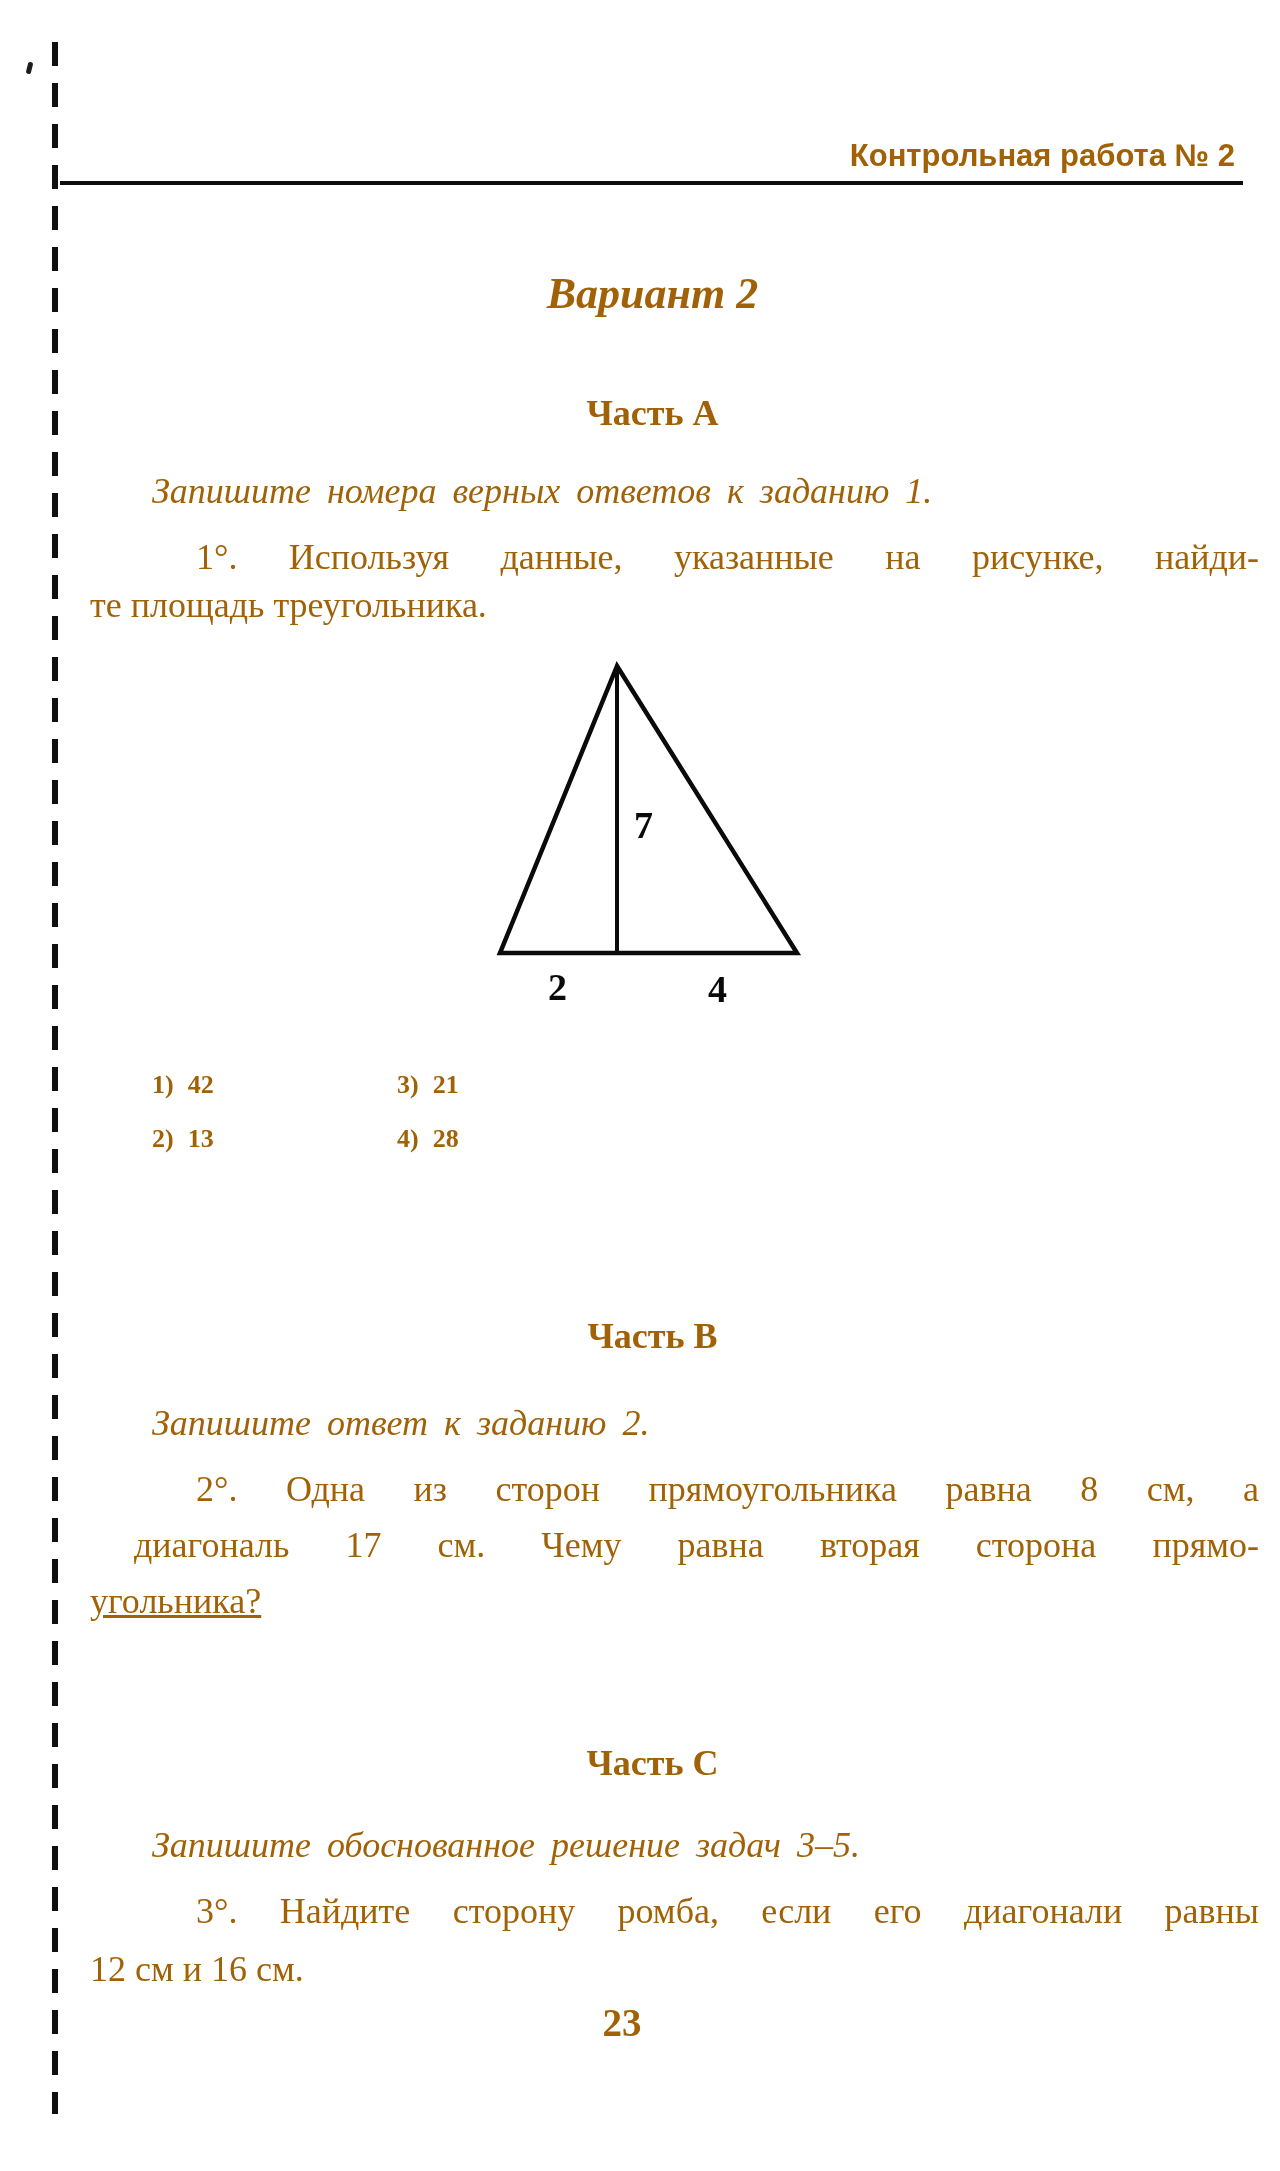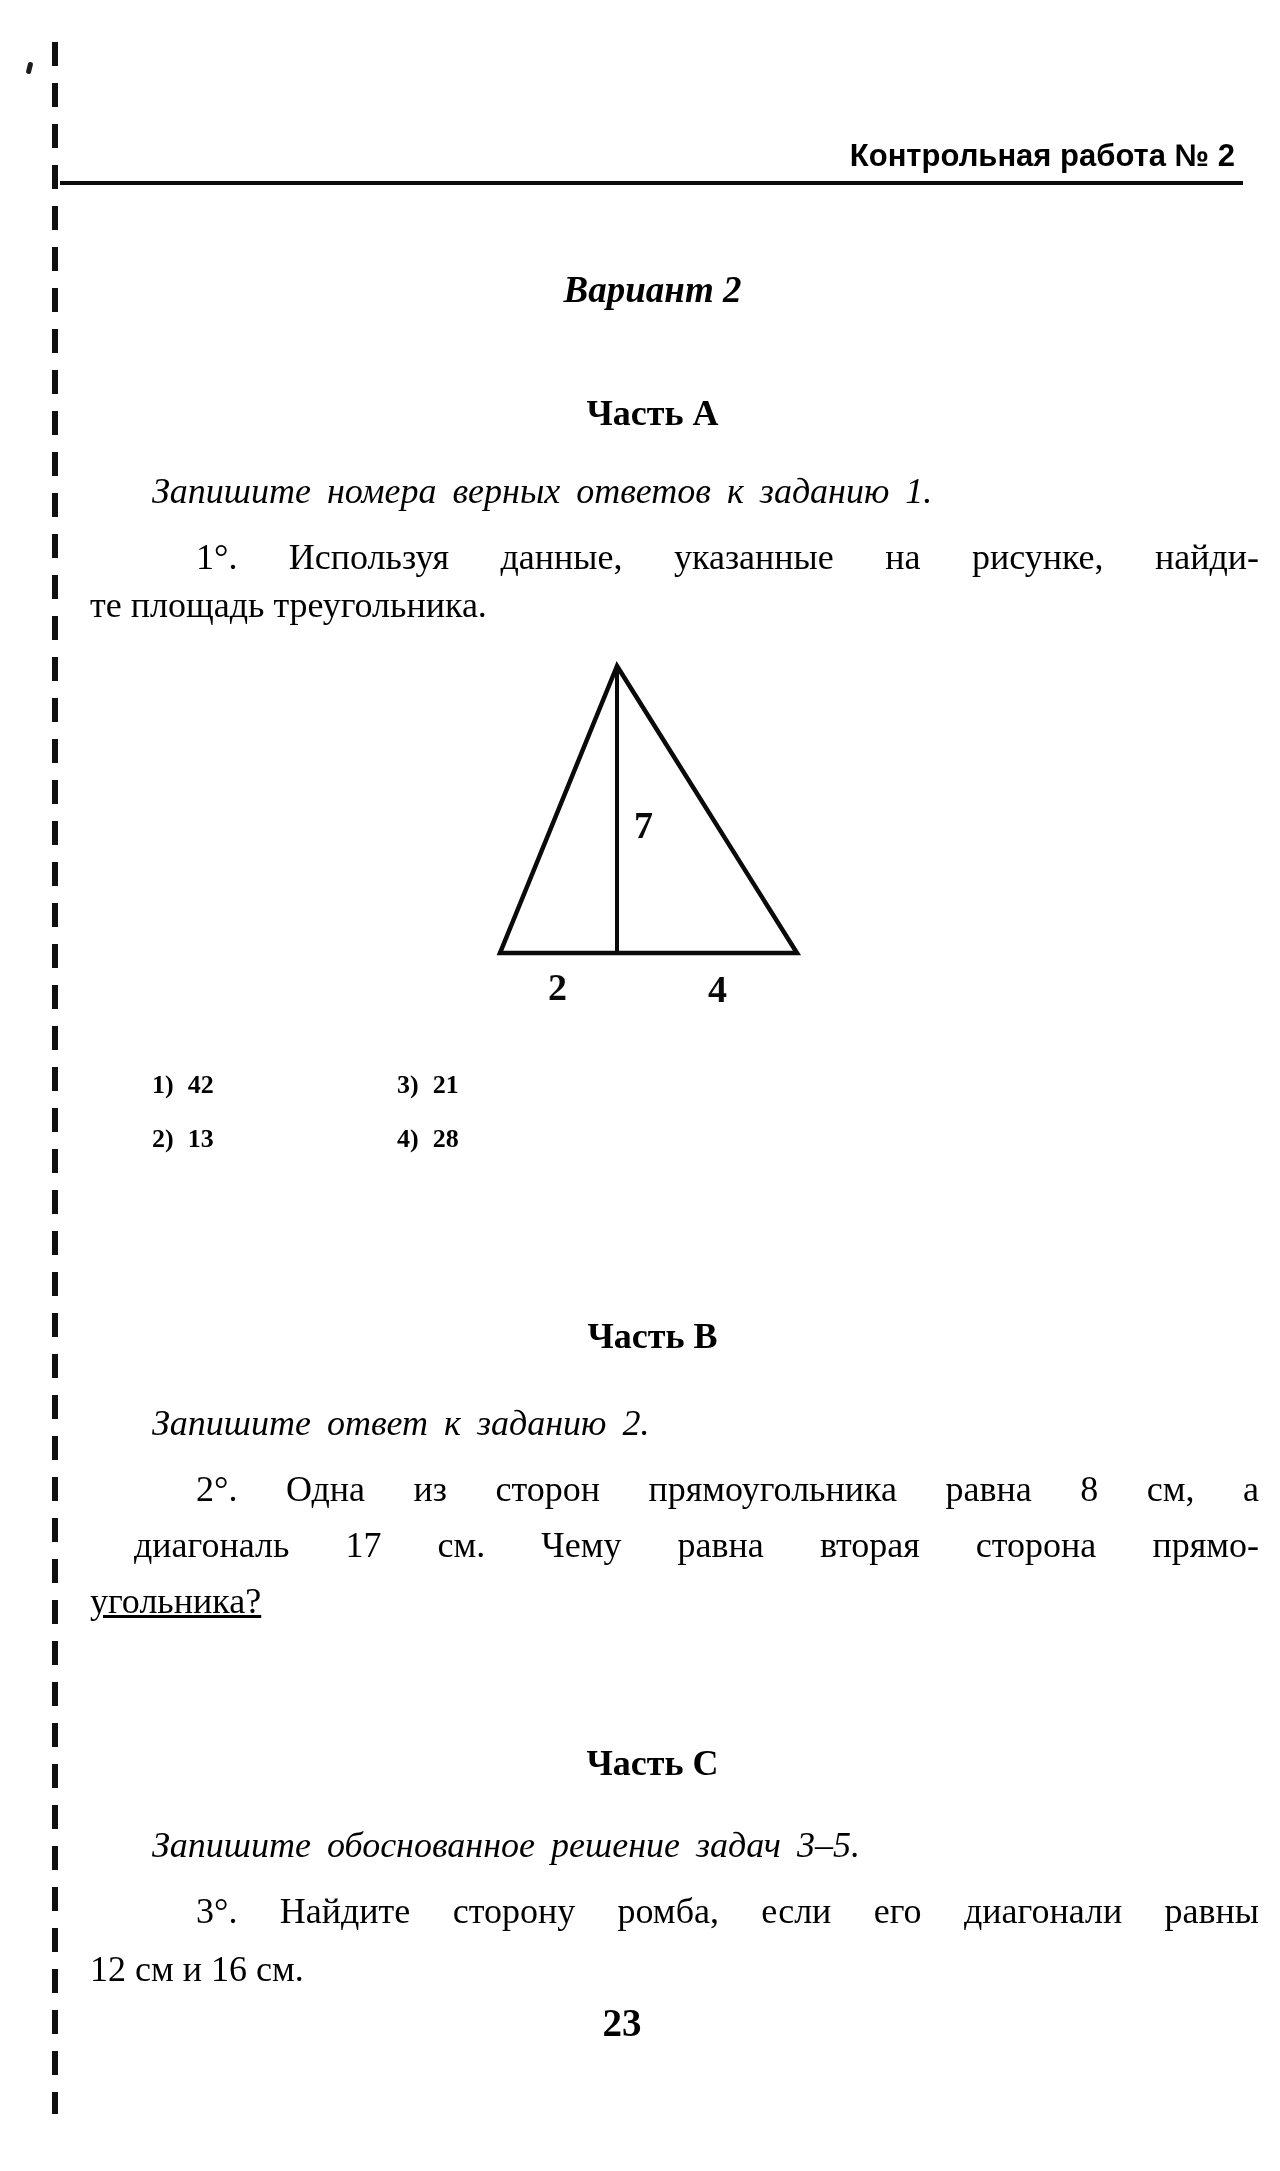--- a/index.html
+++ b/index.html
@@ -1,20 +1,20 @@
 <!DOCTYPE html>
 <html><head>
 <meta charset="utf-8">
 <style>
   html,body{margin:0;padding:0;background:#e8e8e8;}
   .page{
     position:relative;
     width:1280px;height:2171px;
     background:#ffffff;
-    color:#000000;
+    color:#a16207;
     font-family:"Liberation Serif", serif;
     overflow:hidden;
     margin:0 auto;
   }
   .abs{position:absolute;line-height:1.18;}
   
   .binding{
     position:absolute;left:52px;top:42px;width:6px;height:2072px;
     background:repeating-linear-gradient(to bottom,#101010 0 24px,transparent 24px 41px);
   }
@@ -28,21 +28,21 @@
     font-family:"Liberation Sans", sans-serif;
     font-weight:bold;font-size:31px;
   }
   .rule{
     position:absolute;left:60px;top:181px;width:1183px;height:4px;
     background:#0d0d0d;
   }
   .col{left:90px;width:1125px;}
   .variant{
     top:268px;text-align:center;
-    font-weight:bold;font-style:italic;font-size:37px;
+    font-weight:bold;font-style:italic;font-size:44px;
   }
   .part-title{
     text-align:center;font-weight:bold;font-size:36px;
   }
   .pa{top:392px;} .pb{top:1315px;} .pc{top:1742px;}
   .instr{
     font-style:italic;font-size:36px;text-indent:62px;word-spacing:7px;
   }
   .ia{top:470px;} .ib{top:1402px;} .ic{top:1824px;}
   .body-line{font-size:36px;}

